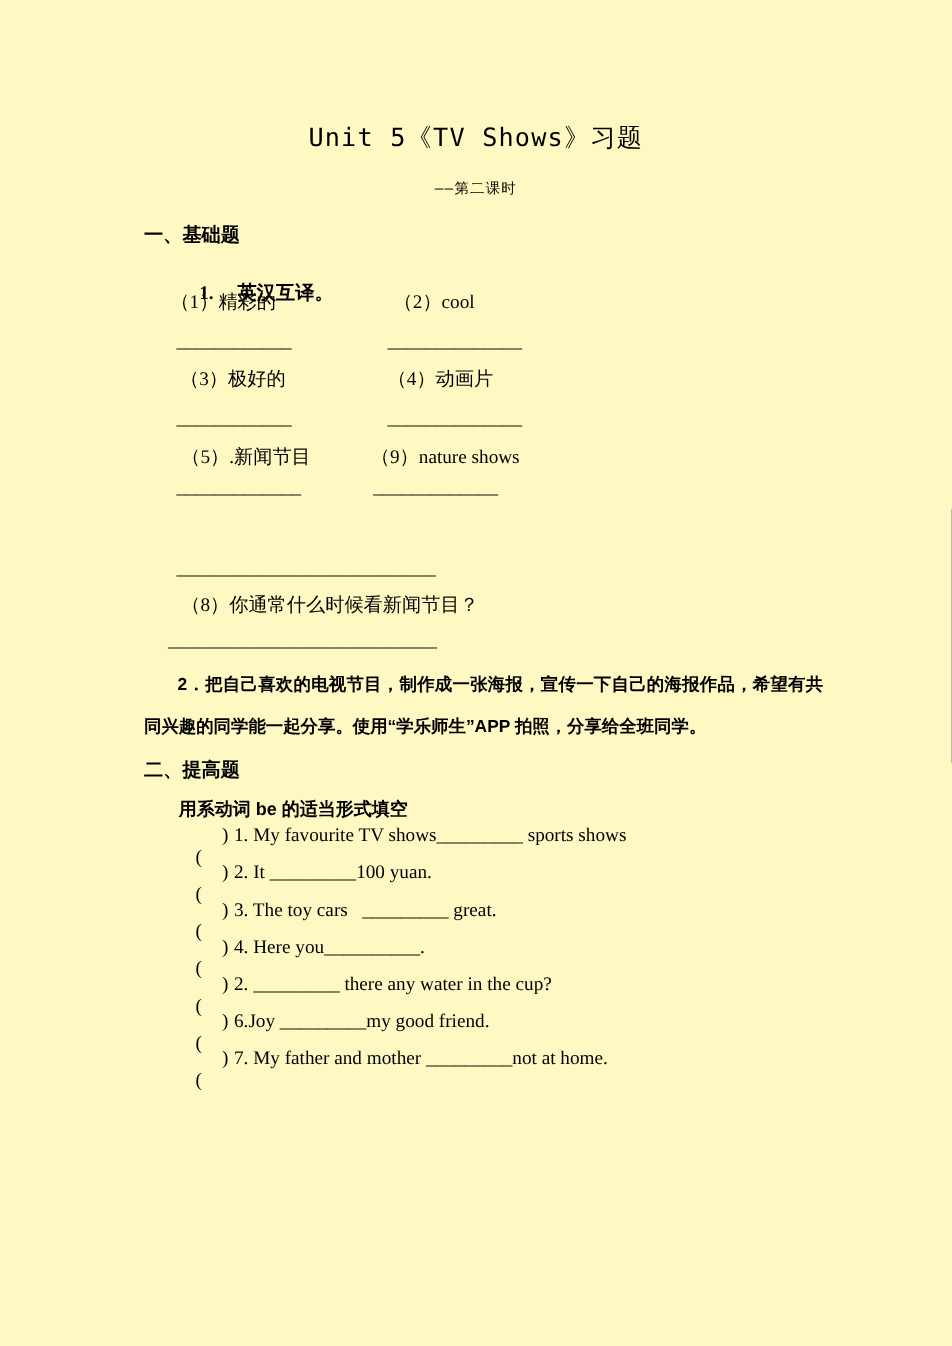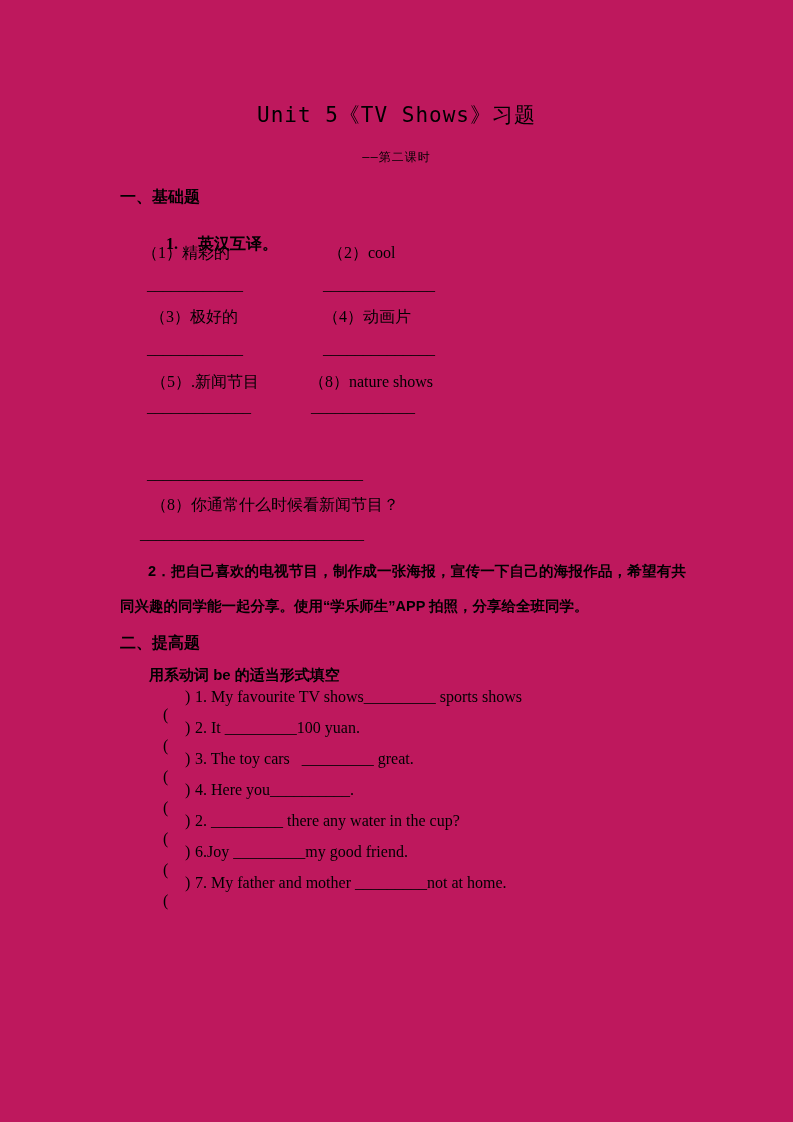--- a/index.html
+++ b/index.html
@@ -1,21 +1,21 @@
 <!DOCTYPE html>
 <html><head>
 <meta charset="utf-8">
 <style>
   html, body { margin: 0; padding: 0; background: #888; }
   .page {
     position: relative;
     width: 793px;
     height: 1122px;
     margin: 0 auto;
-    background: #be185d;
+    background: #fef9c3;
     color: #000;
     overflow: hidden;
     font-family: "Liberation Serif", "DejaVu Serif", serif;
   }
   .abs { position: absolute; white-space: pre; }
 
   .doc-title {
     left: 0; right: 0; top: 103px;
     text-align: center;
     font-family: "DejaVu Sans Mono", monospace;
@@ -100,21 +100,21 @@
   <div class="abs pair-term" style="left:328px; top:244px;">（2）cool</div>
   <div class="abs blank" style="left:147px; top:277px;">____________</div>
   <div class="abs blank" style="left:323px; top:277px;">______________</div>
 
   <div class="abs pair-term" style="left:150px; top:308px;">（3）极好的</div>
   <div class="abs pair-term" style="left:323px; top:308px;">（4）动画片</div>
   <div class="abs blank" style="left:147px; top:341px;">____________</div>
   <div class="abs blank" style="left:323px; top:341px;">______________</div>
 
   <div class="abs pair-term" style="left:151px; top:373px;">（5）.新闻节目</div>
-  <div class="abs pair-term" style="left:309px; top:373px;">（8）nature shows</div>
+  <div class="abs pair-term" style="left:309px; top:373px;">（9）nature shows</div>
   <div class="abs blank" style="left:147px; top:399px;">_____________</div>
   <div class="abs blank" style="left:311px; top:399px;">_____________</div>
 
   <div class="abs blank" style="left:147px; top:466px;">___________________________</div>
 
   <div class="abs long-q" style="left:151px; top:496px;">（8）你通常什么时候看新闻节目？</div>
   <div class="abs blank" style="left:140px; top:526px;">____________________________</div>
 
   <div class="abs para2">2．把自己喜欢的电视节目，制作成一张海报，宣传一下自己的海报作品，希望有共同兴趣的同学能一起分享。使用“学乐师生”APP 拍照，分享给全班同学。</div>
 

